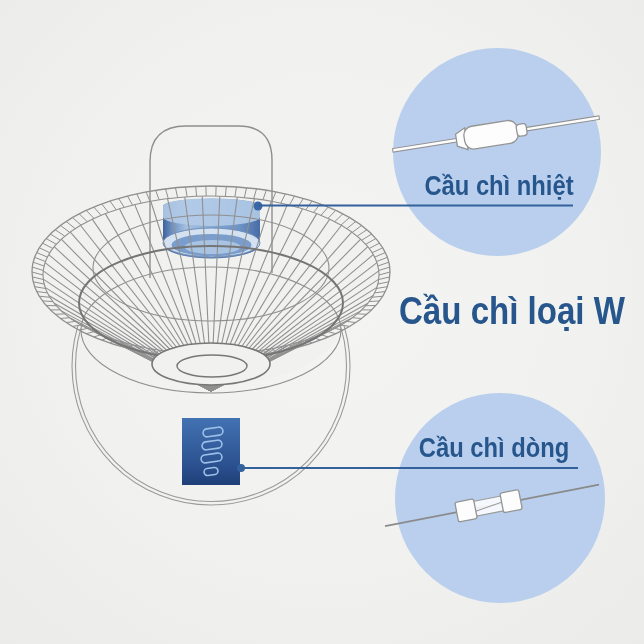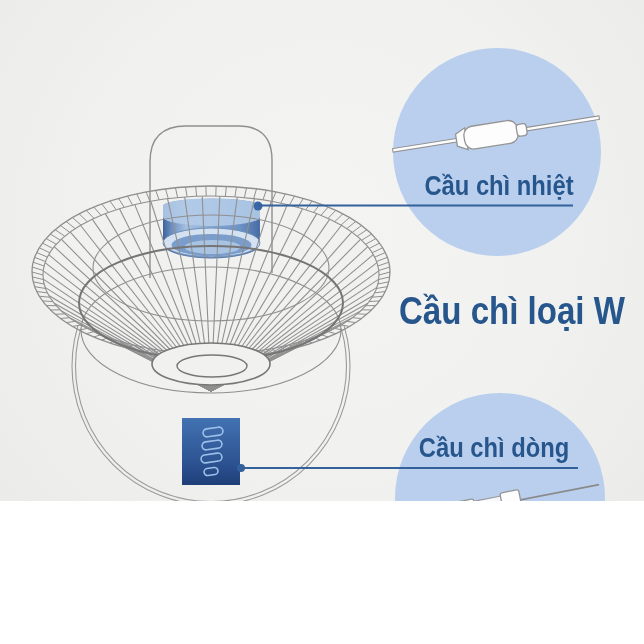--- a/index.html
+++ b/index.html
@@ -1,18 +1,18 @@
 <!DOCTYPE html>
 <html style="--background: #f1f1f0; --bubble-fill: #b9cfed; --label-text: #27568d; --leader-line: #33619b; --wireframe: #8f8f8f; --component-blue-light: #a6c0e1; --component-blue-dark: #27497f;"><head>
 <meta charset="utf-8">
 <style>
   html,body{margin:0;padding:0;}
   body{font-family:"Liberation Sans",sans-serif;}
   #stage{
-    position:relative;width:644px;height:501px;overflow:hidden;
+    position:relative;width:644px;height:644px;overflow:hidden;
     background:radial-gradient(circle at 50% 46%, #f4f4f3 0%, #f1f1f0 55%, #ebebea 100%);
   }
   svg{position:absolute;left:0;top:0;}
   .wire{stroke:var(--wireframe,#8f8f8f);fill:none;}
   .wire-dark{stroke:#757575;fill:none;}
   .bgfill{fill:var(--background,#f1f1f0);}
   .bubble{fill:var(--bubble-fill,#b9cfed);}
   .leader{stroke:var(--leader-line,#33619b);stroke-width:2.2;fill:none;}
   .leader-dot{fill:var(--leader-line,#33619b);}
   .fusewhite{fill:#fdfdfd;stroke:#949494;stroke-width:1.3;}

